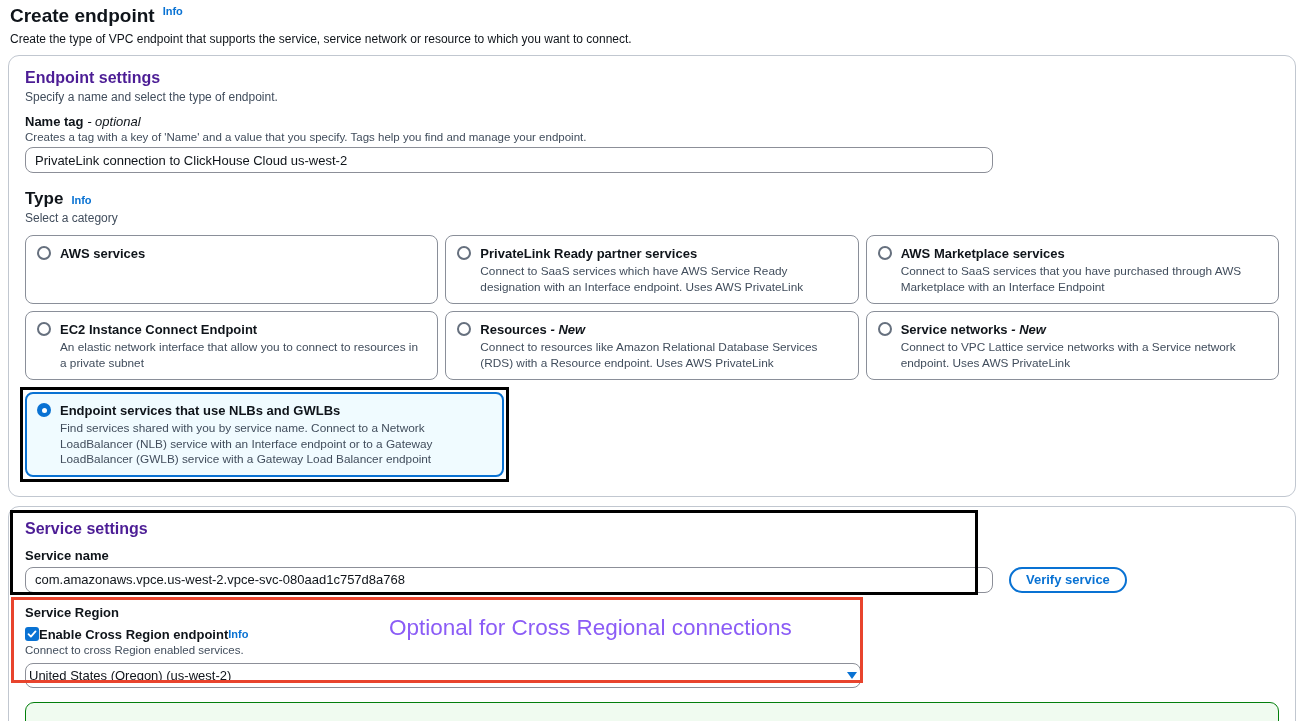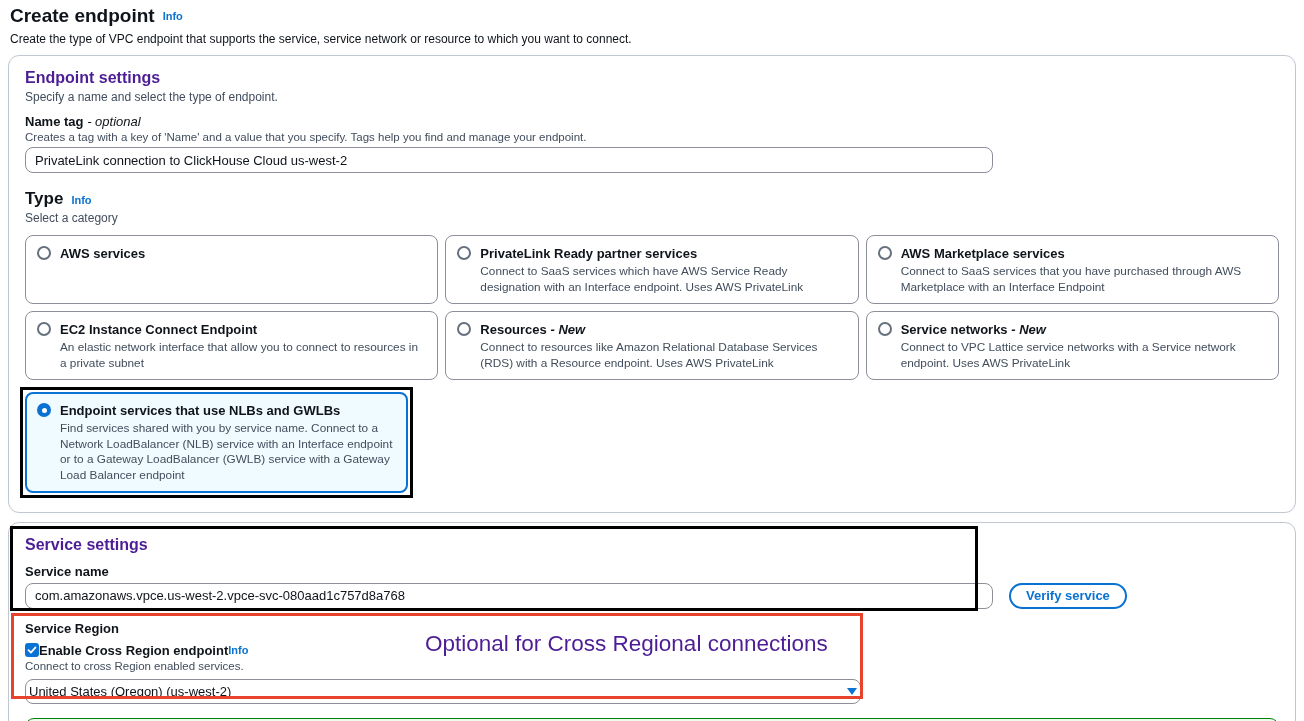--- a/index.html
+++ b/index.html
@@ -7,21 +7,21 @@
   body {
     width: 1304px; height: 721px;
     font-family: "Liberation Sans", sans-serif;
     color: #0f141a;
     overflow: hidden;
     position: relative;
   }
 
   
   .page-header { padding: 5px 12px 0 10px; }
-  .page-title-row { display: flex; align-items: center; gap: 8px; }
+  .page-title-row { display: flex; align-items: flex-start; gap: 8px; }
   .page-title { font-size: 19px; font-weight: 700; color: #0f141a; }
   .info-link { color: #0972d3; font-size: 11px; font-weight: 700; cursor: pointer; }
   .page-subtitle { font-size: 12px; color: #0f141a; margin-top: 5px; }
 
   
   .card {
     margin: 9px 8px 0 8px;
     background: #fff;
     border: 1px solid #c1c7d0;
     border-radius: 11px;
@@ -81,21 +81,21 @@
   .option-desc { font-size: 11.8px; color: #414d5c; line-height: 1.32; margin-top: 2px; }
 
   .selected-wrap {
     margin: 7px 0 2px -5px;
     width: fit-content;
     border: 3px solid #000;
     padding: 2px;
     background: #fff;
   }
   .option-card.selected {
-    width: 383px;
+    width: 479px;
     border: 2px solid #0972d3;
     background: #f0fbff;
     padding: 7px 10px;
   }
   .radio.checked { border: none; background: #0972d3; }
   .radio.checked::after {
     content: ""; position: absolute;
     left: 4.5px; top: 4.5px; width: 5px; height: 5px;
     border-radius: 50%; background: #fff;
   }
@@ -153,22 +153,22 @@
     font-size: 13px;
     height: 28px;
   }
   .banner.success { background: #f0fbf0; border: 1px solid #037f0c; margin-top: 14px; }
 
   
   .ann { position: absolute; pointer-events: none; }
   .ann-black-service { left: 1px; top: 3px; width: 968px; height: 85px; border: 3px solid #000; }
   .ann-red-region { left: 2px; top: 90px; width: 852px; height: 86px; border: 3px solid #e8442d; }
   .ann-red-text {
-    position: absolute; left: 416px; top: 108px;
-    color: #4c1d95; font-size: 22.5px;
+    position: absolute; left: 380px; top: 108px;
+    color: #8b5cf6; font-size: 22.5px;
     white-space: nowrap; pointer-events: none;
   }
 </style>
 </head>
 <body>
 
 <div class="page-header">
   <div class="page-title-row">
     <span class="page-title">Create endpoint</span>
     <span class="info-link">Info</span>

